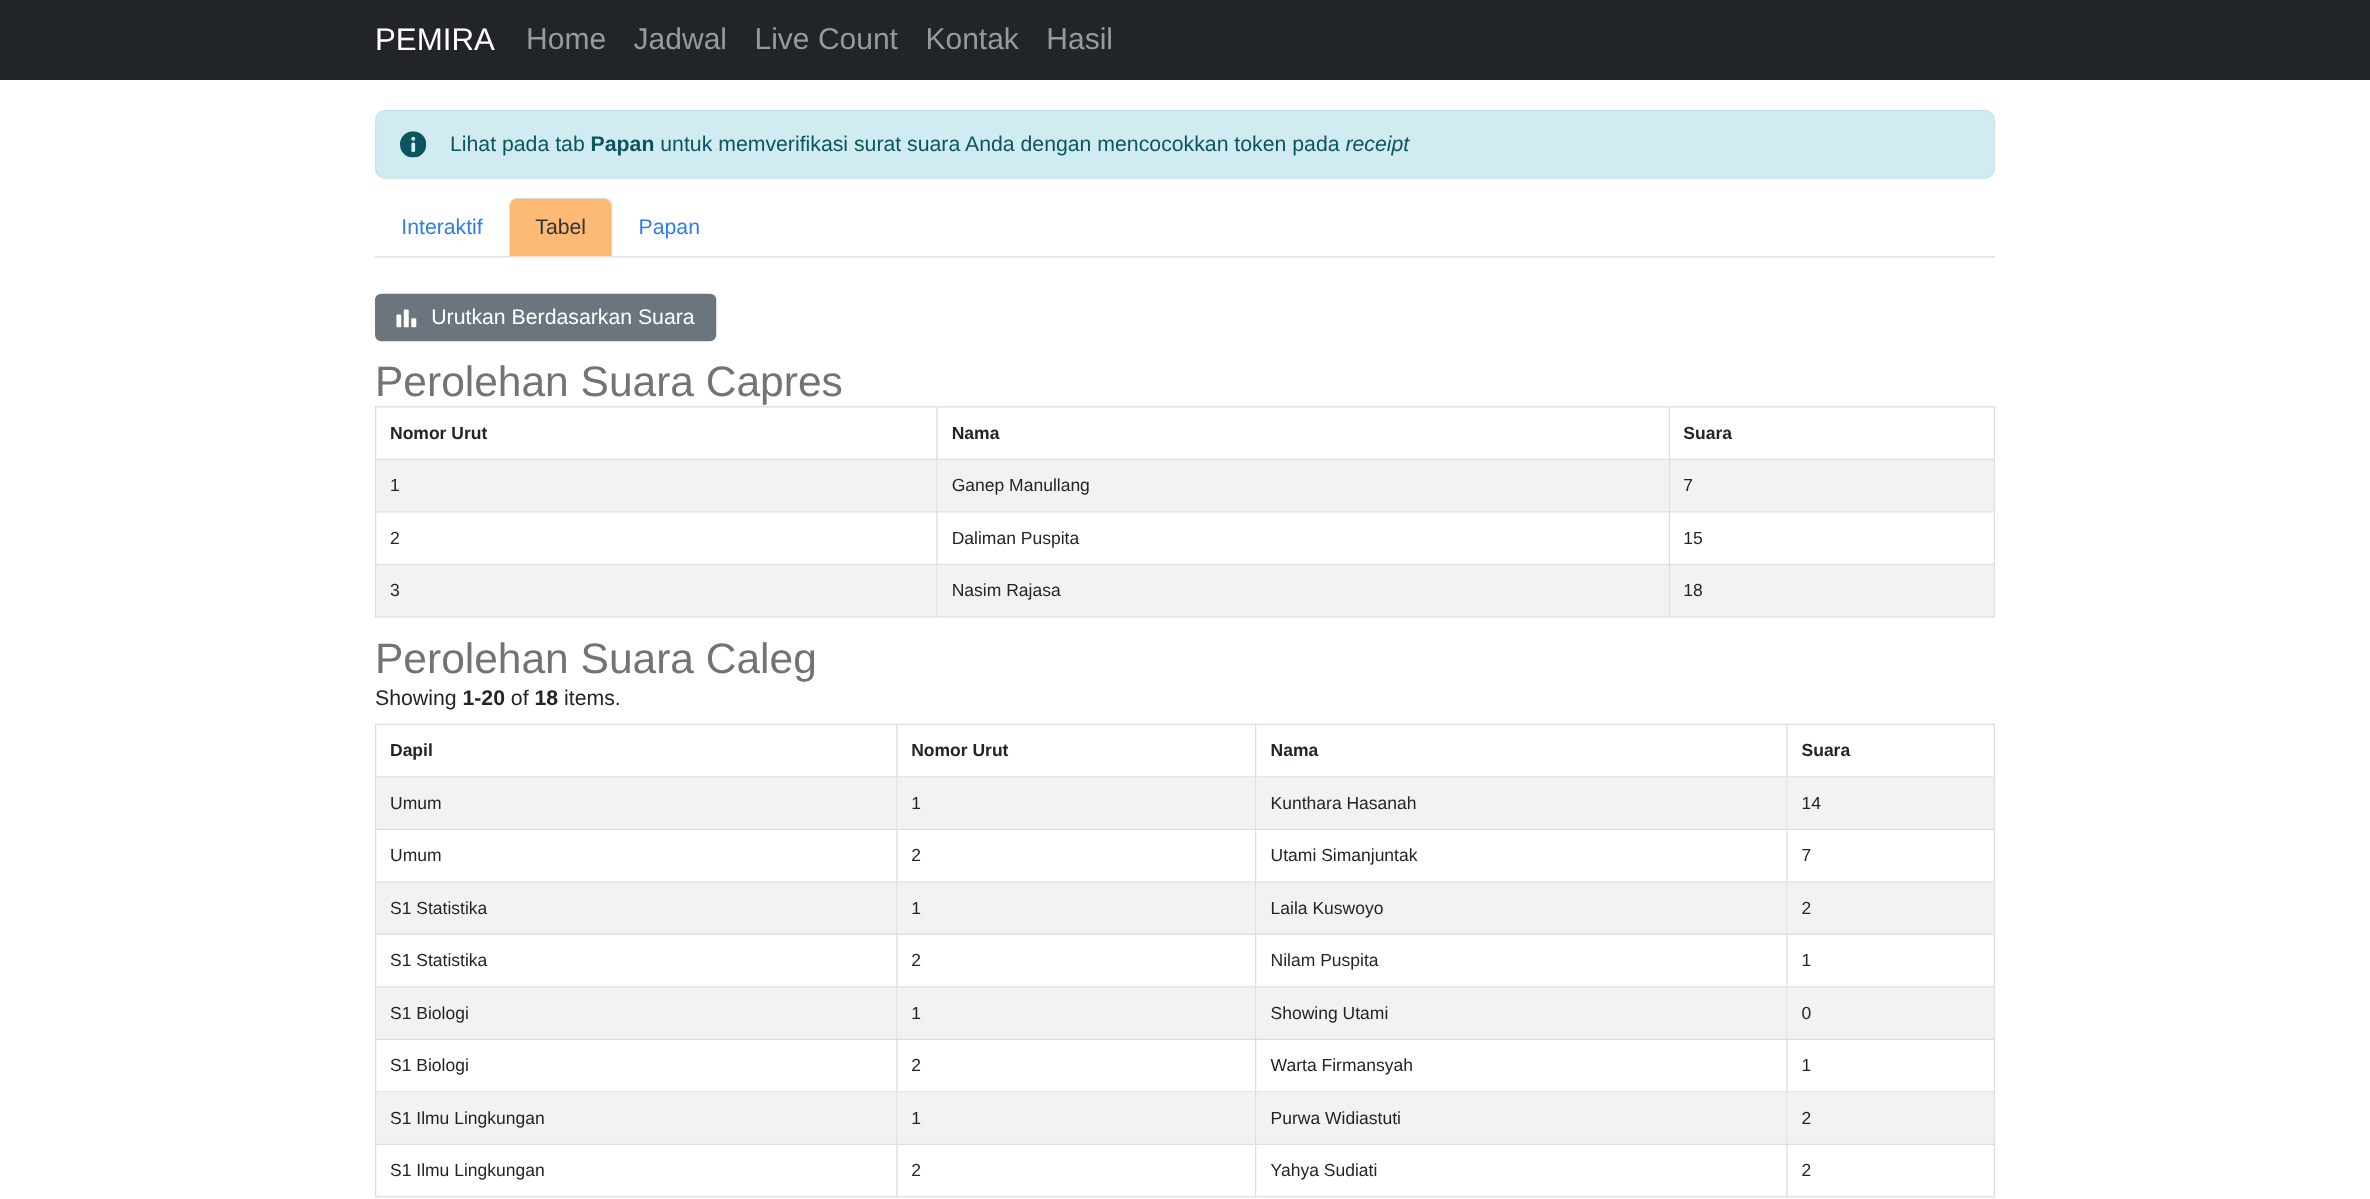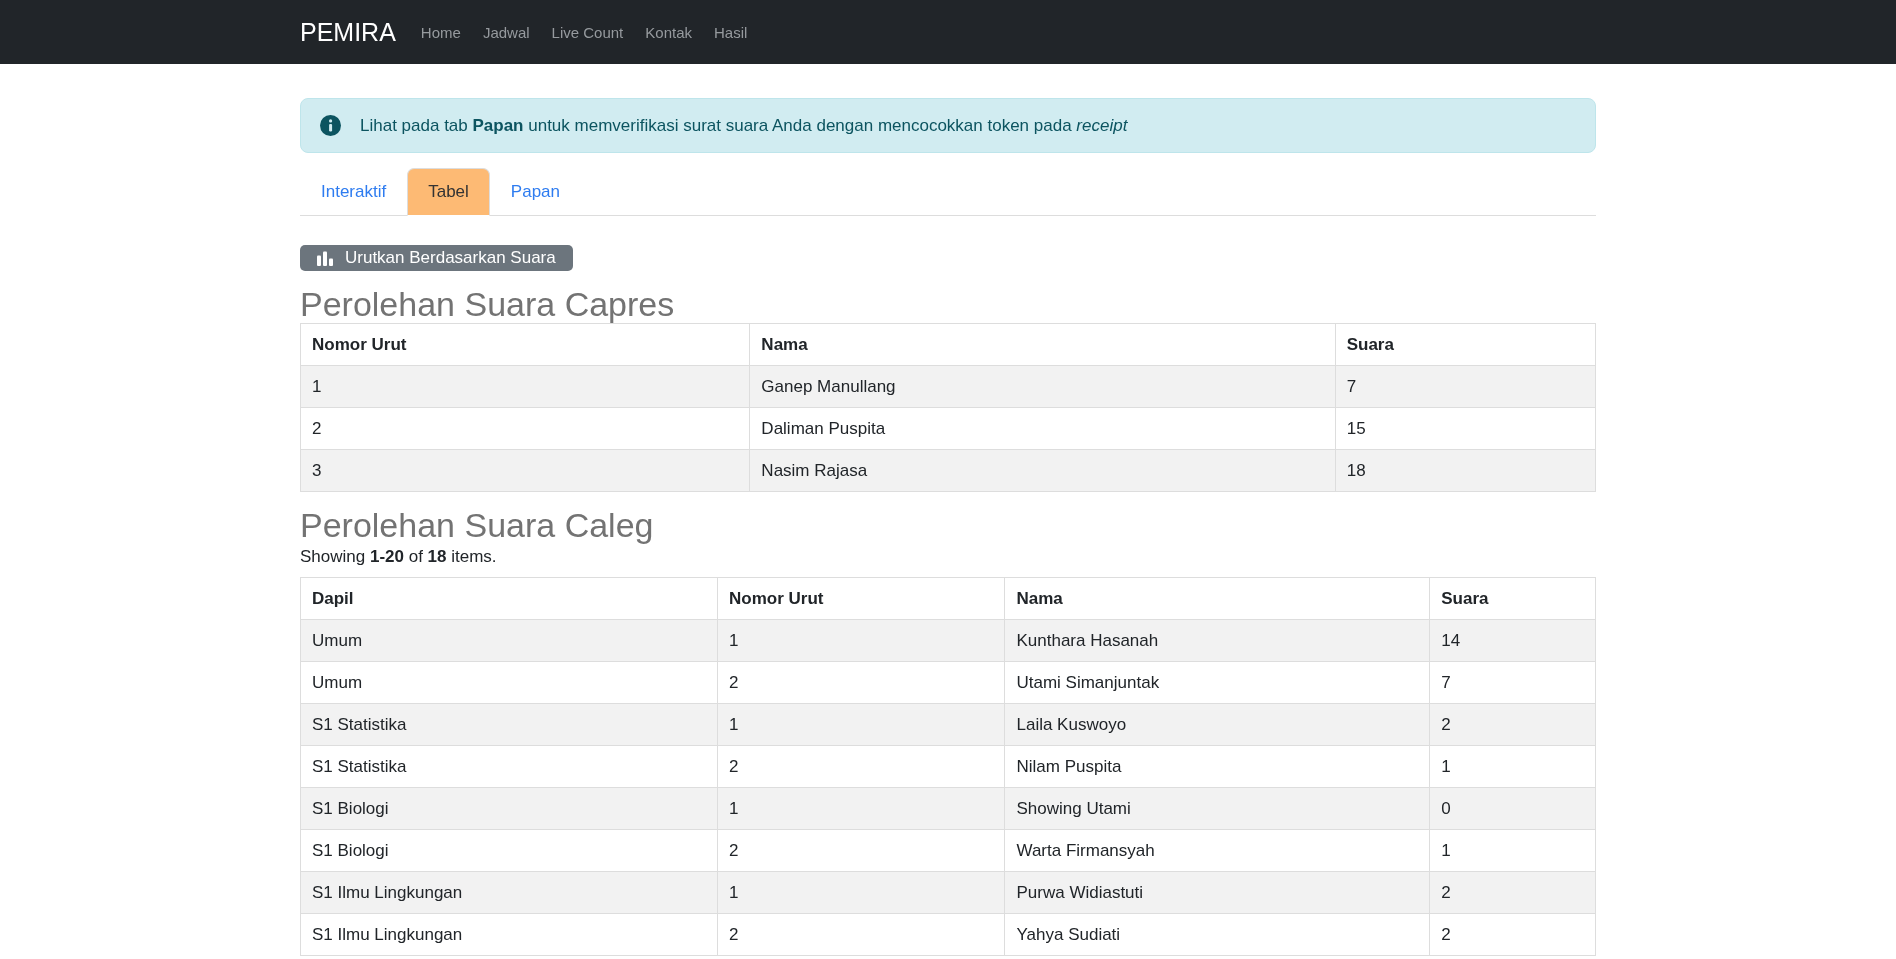--- a/index.html
+++ b/index.html
@@ -18,44 +18,44 @@
   html,body{margin:0;padding:0;}
   body{
     width:1896px;height:959px;overflow:hidden;background:#fff;
     font-family:"Liberation Sans","DejaVu Sans",sans-serif;
     font-size:17px;color:var(--text);
   }
   .navbar{height:64px;background:var(--navbar-bg);display:flex;align-items:center;}
   .nav-inner{width:1296px;margin:0 auto;display:flex;align-items:center;}
   .brand{color:#ffffff;font-size:25px;margin-right:14px;cursor:pointer;}
   .nav-links{list-style:none;display:flex;margin:0;padding:0;}
-  .nav-links li{color:var(--navbar-link);font-size:15px;padding:0 11px;cursor:pointer;}
+  .nav-links li{color:var(--navbar-link);font-size:24px;padding:0 11px;cursor:pointer;}
   .container{width:1296px;margin:0 auto;}
   .alert{
-    margin-top:34px;height:55px;background:var(--alert-bg);
+    margin-top:24px;height:55px;background:var(--alert-bg);
     border:1px solid var(--alert-border);border-radius:8px;
     display:flex;align-items:center;padding:0 19px;color:var(--alert-text);
   }
   .alert .icon{display:flex;margin-right:19px;}
   .alert-text{font-size:17px;}
   .tabs{margin-top:15px;display:flex;border-bottom:1px solid var(--border);list-style:none;padding:0;}
   .tab{
     padding:13px 20px;font-size:17px;color:var(--accent);cursor:pointer;
     border:1px solid transparent;border-radius:7px 7px 0 0;margin-bottom:-1px;
   }
   .tab.active{color:#333;background:#fdba74;border-color:var(--border) var(--border) #fff;}
   .sort-btn{
-    margin-top:12px;height:26px;background:var(--button-bg);color:#fff;border:none;
+    margin-top:12px;height:38px;background:var(--button-bg);color:#fff;border:none;
     border-radius:5px;font-size:17px;font-family:inherit;padding:0 17px;
     display:inline-flex;align-items:center;gap:11px;cursor:pointer;
   }
   .sort-btn .icon{display:flex;}
   h2.section-title{font-size:34px;font-weight:500;color:#737373;margin:14px 0 0;line-height:38px;}
   p.summary{margin:0 0 8px;line-height:25px;}
-  table.grid{width:100%;border-collapse:collapse;font-size:17px;table-layout:fixed;}
+  table.grid{width:100%;border-collapse:collapse;font-size:14px;table-layout:fixed;}
   table.grid th,table.grid td{
     border:1px solid var(--border);padding:8px 11px;text-align:left;
     line-height:25px;height:41px;overflow:hidden;white-space:nowrap;
   }
   table.grid th{font-weight:bold;background:#fff;}
   table.grid tbody tr:nth-child(odd){background:var(--stripe);}
   .section{margin-top:0;}
 </style>
 </head>
 <body>

